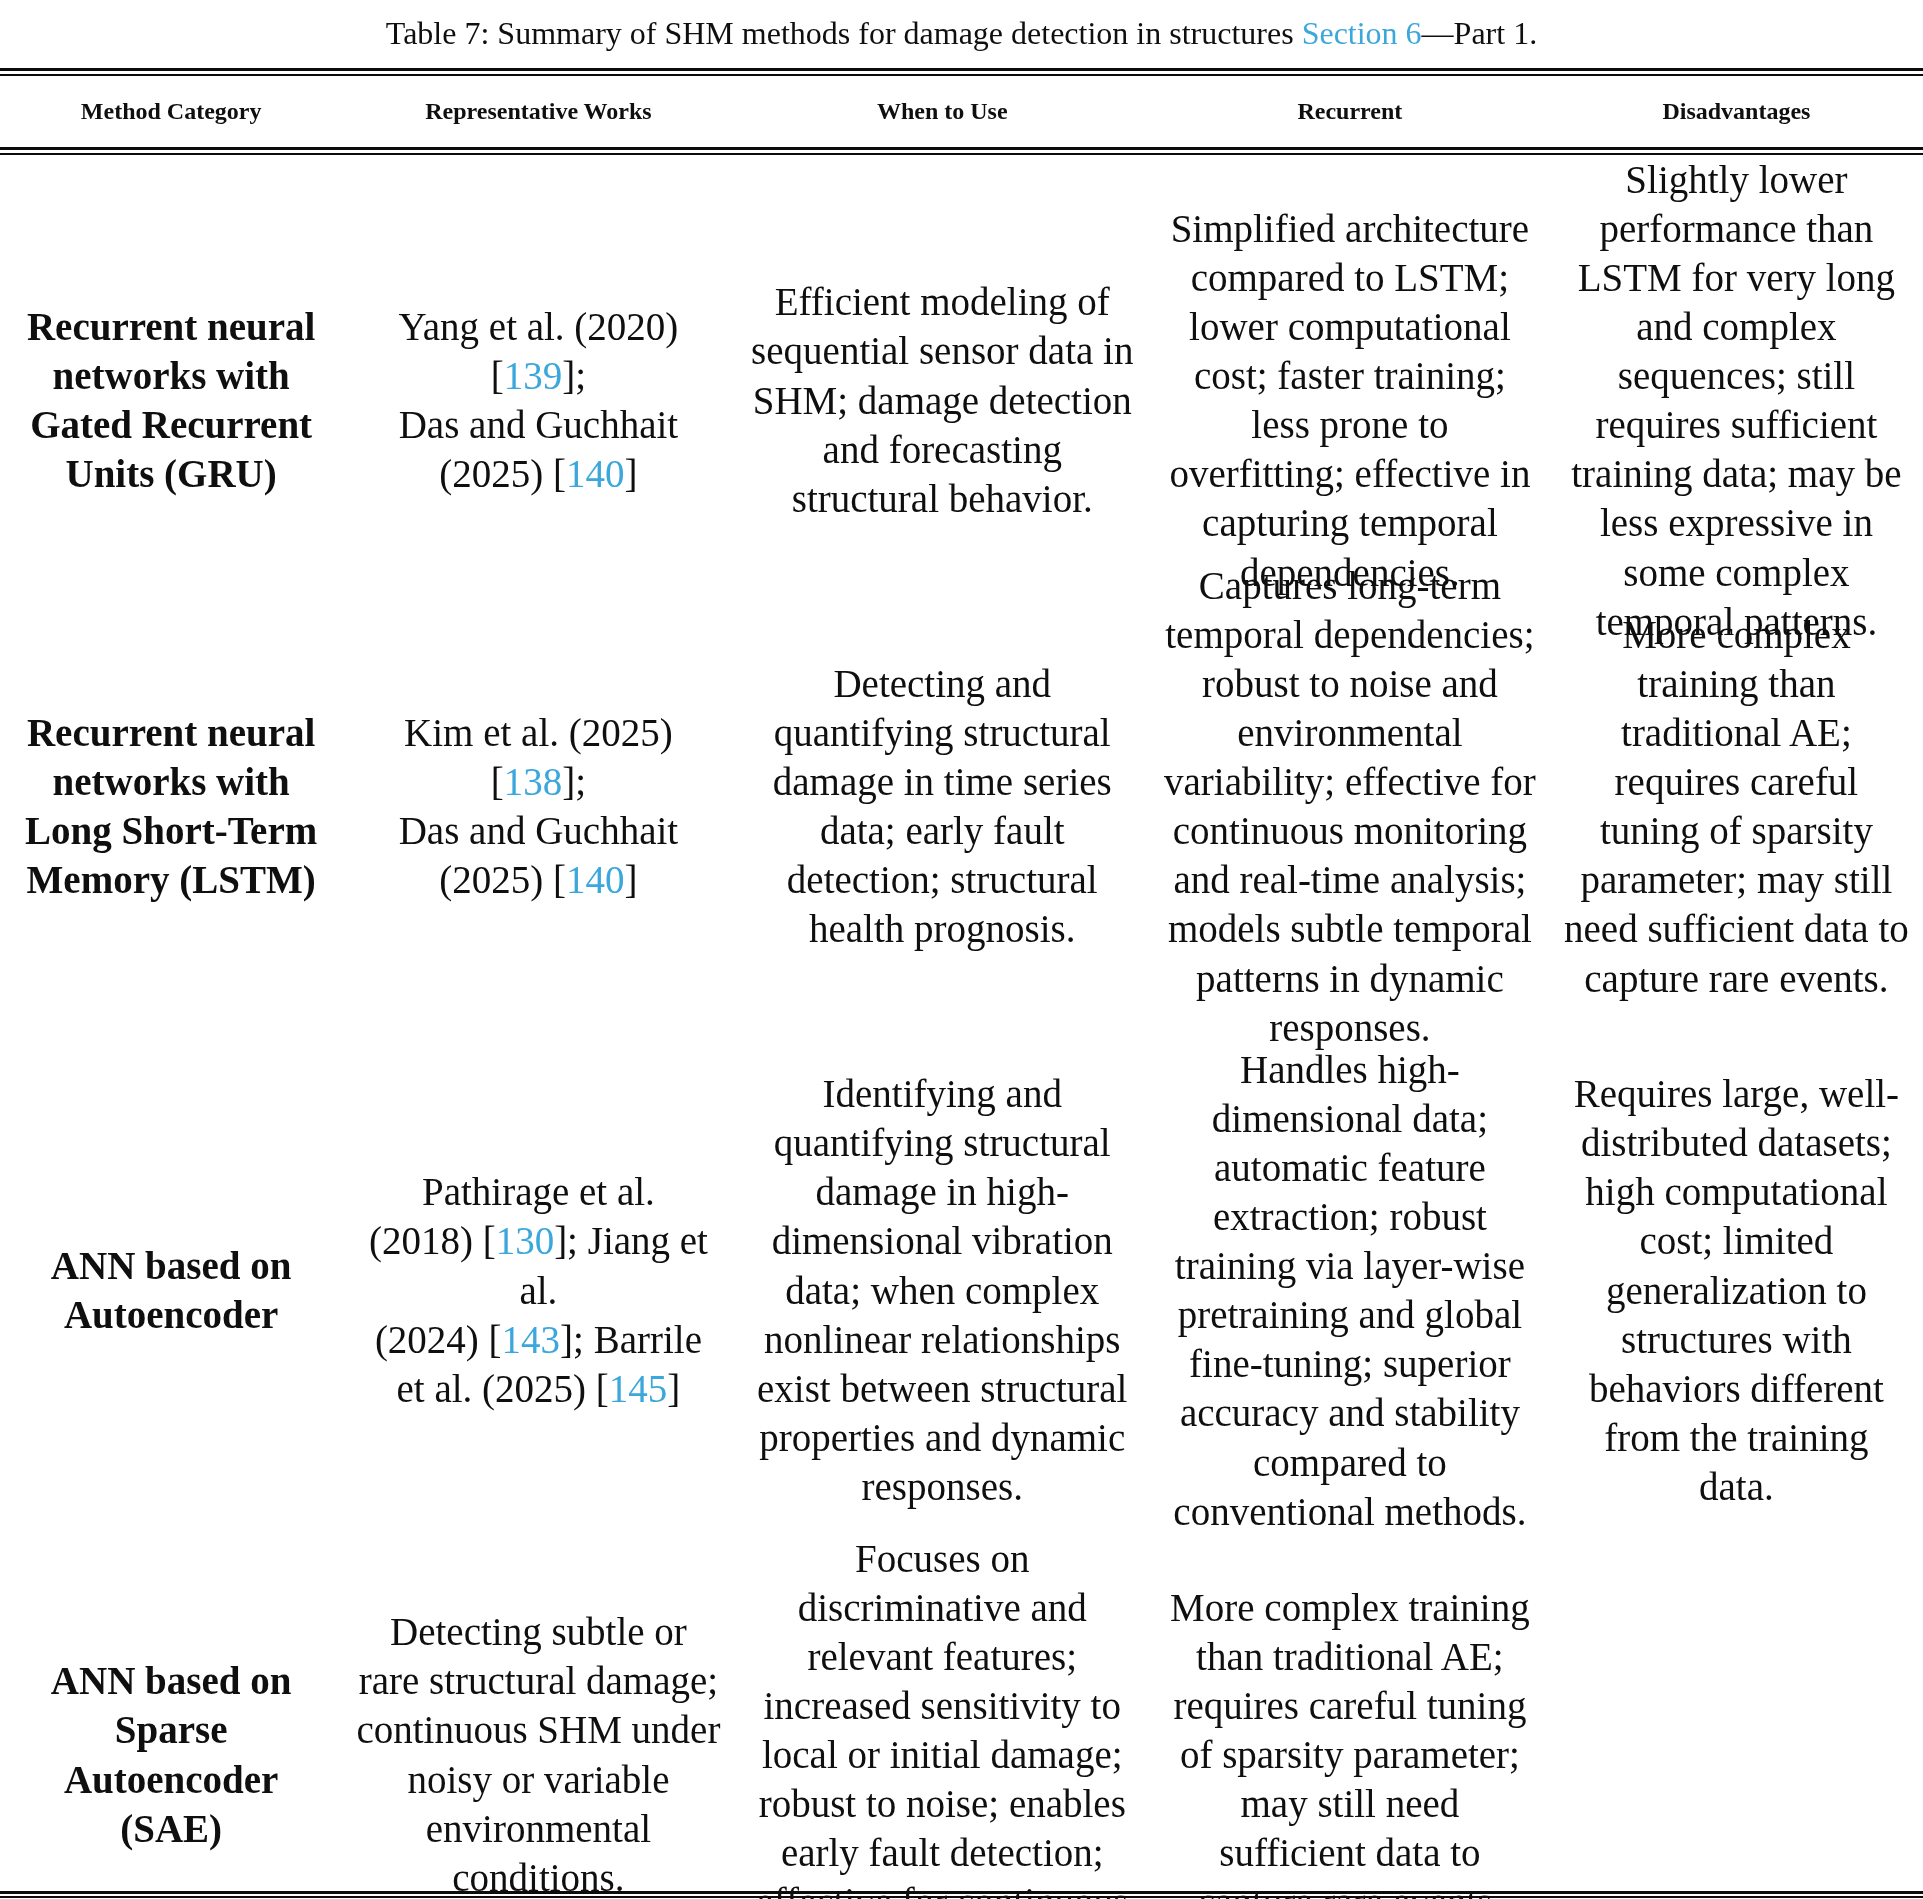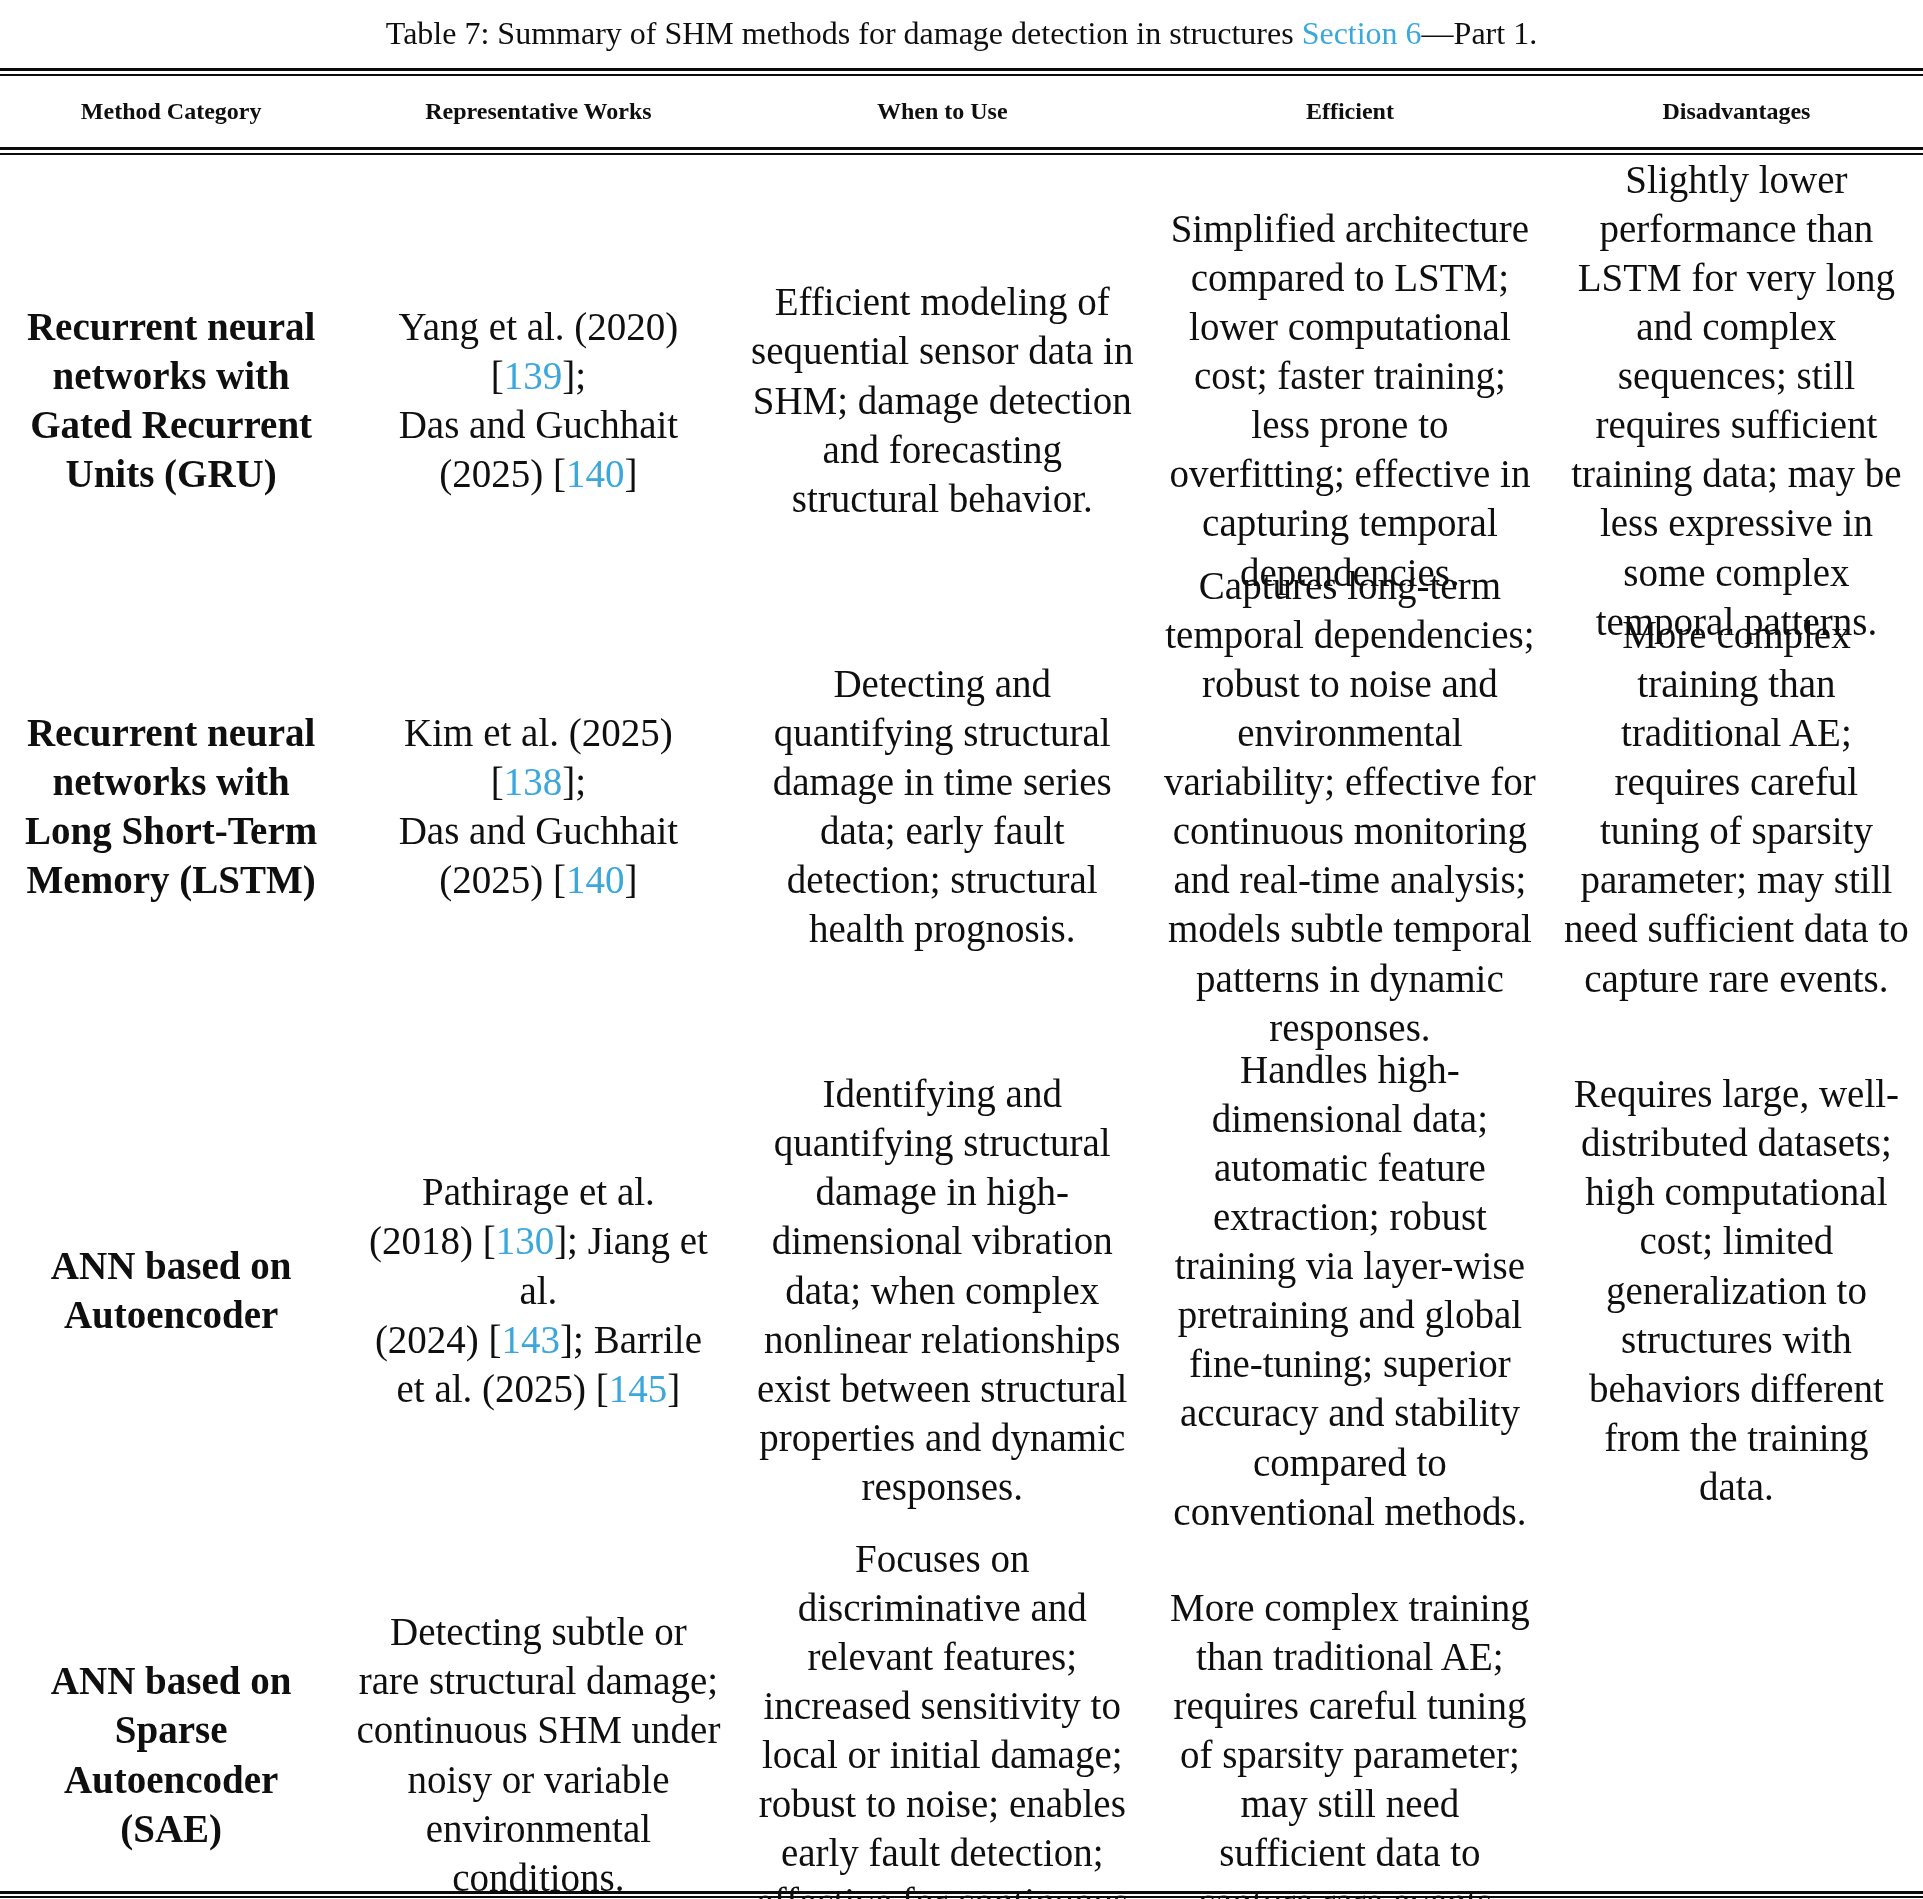--- a/index.html
+++ b/index.html
@@ -55,21 +55,21 @@
 
   <div class="caption"><span class="b">Table 7:</span><span> Summary of SHM methods for damage detection in structures </span><span class="ref">Section 6</span><span>—Part 1.</span></div>
 
   <div class="tbl">
     <div class="double-rule"></div>
 
     <div class="grid-row header-row">
       <div class="hcell">Method Category</div>
       <div class="hcell">Representative Works</div>
       <div class="hcell">When to Use</div>
-      <div class="hcell">Efficient</div>
+      <div class="hcell">Recurrent</div>
       <div class="hcell">Disadvantages</div>
     </div>
 
     <div class="double-rule"></div>
 
     <div id="tbody">
         <div class="grid-row body-row r0">
           <div class="cell cat">Recurrent neural
 networks with
 Gated Recurrent

